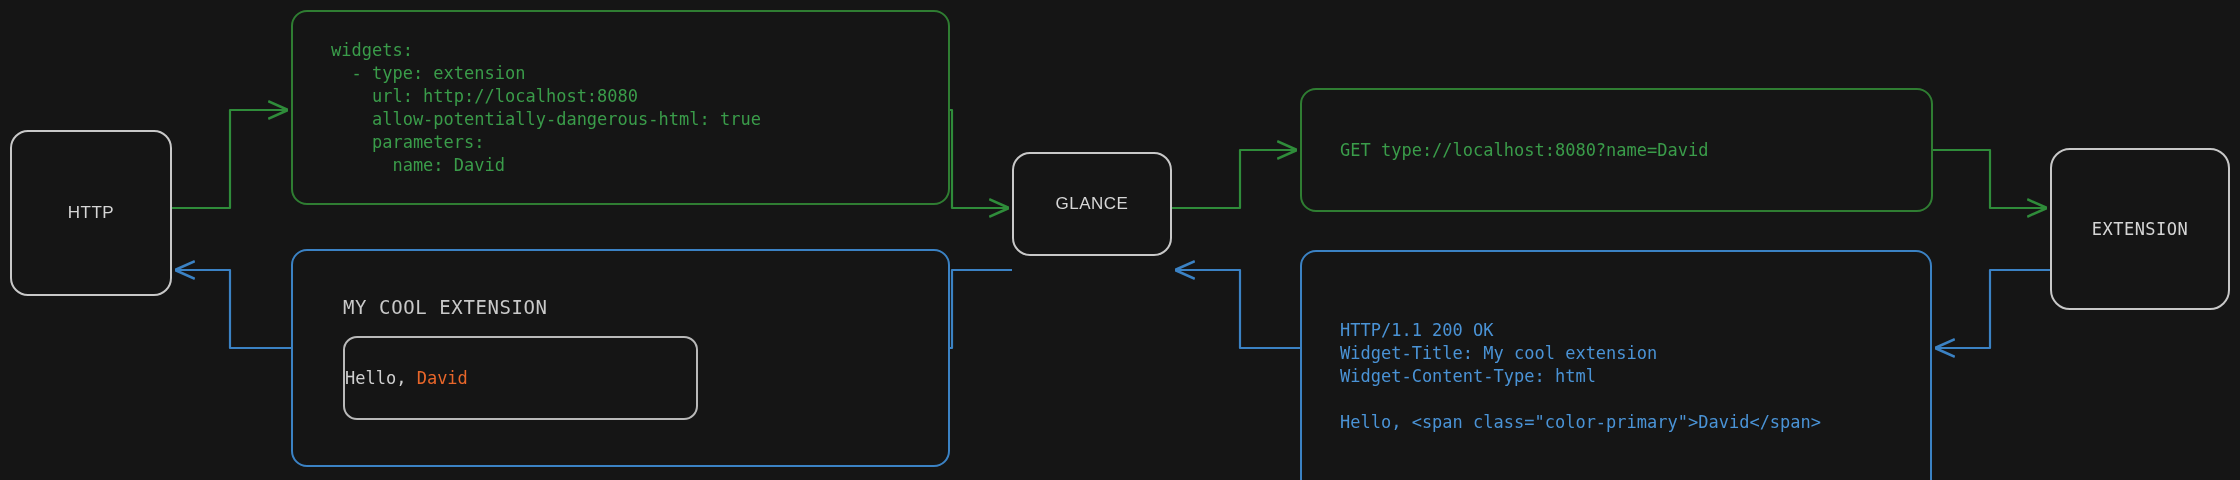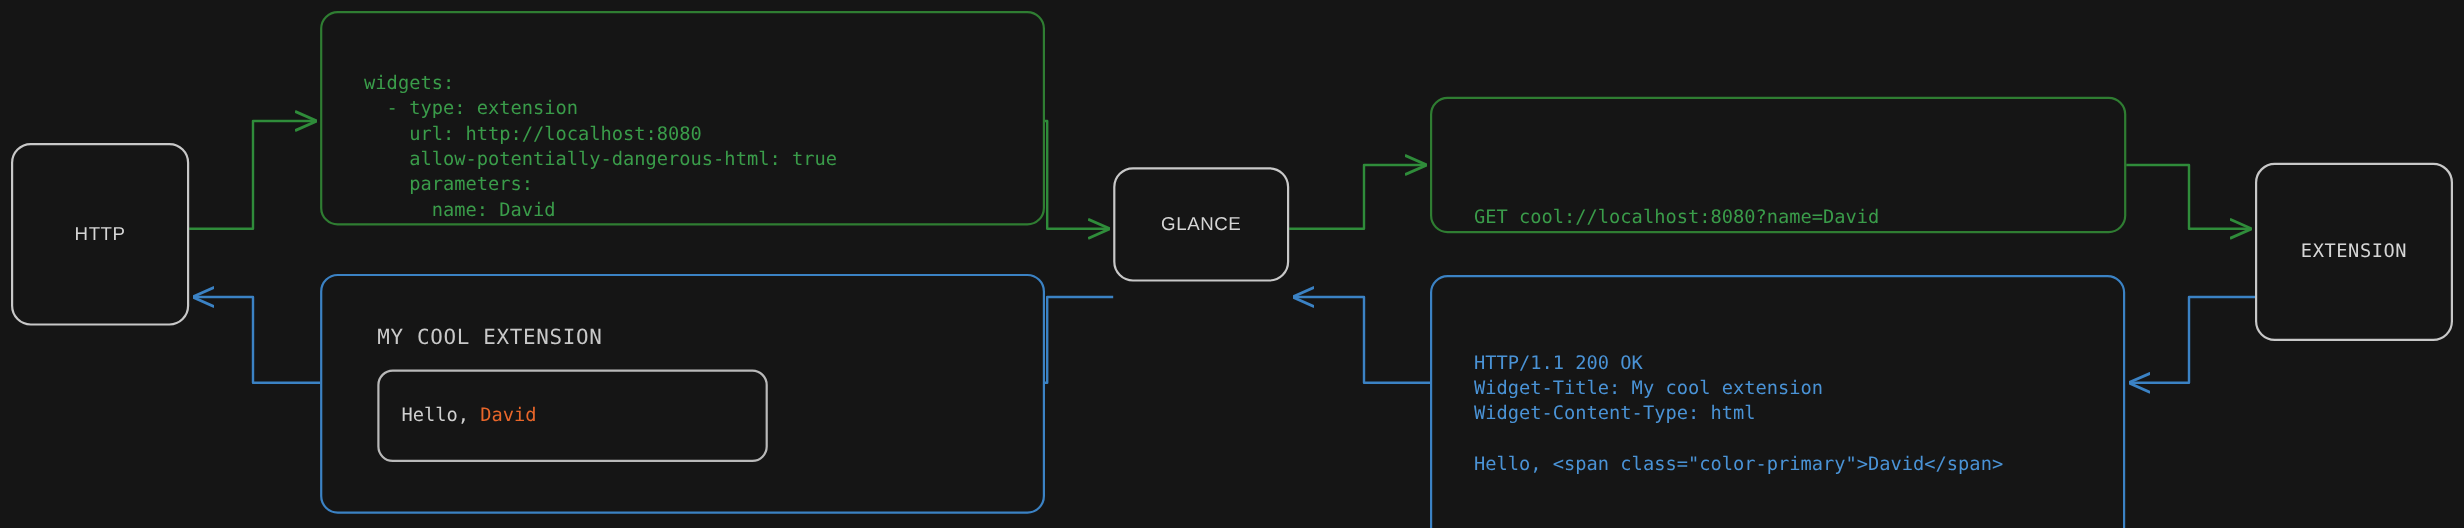--- a/index.html
+++ b/index.html
@@ -48,21 +48,21 @@
     position: absolute;
     box-sizing: border-box;
     border-width: 2px;
     border-style: solid;
     border-radius: 16px;
     background: #151515;
     display: flex;
     flex-direction: column;
     justify-content: center;
   }
-  .panel.green { border-color: #2f7d32; justify-content: flex-end; }
+  .panel.green { border-color: #2f7d32; }
   .panel.blue  { border-color: #3b82c4; }
   pre.code {
     margin: 0;
     padding: 0 0 0 38px;
     font-family: "DejaVu Sans Mono", monospace;
     font-size: 17px;
     line-height: 23px;
     white-space: pre;
   }
   pre.code.green { color: #3a9c4a; }
@@ -78,21 +78,20 @@
     box-sizing: border-box;
     margin: 18px 0 0 50px;
     width: 355px;
     height: 84px;
     border: 2px solid #b9b9b9;
     border-radius: 14px;
     display: flex;
     align-items: center;
   }
   .widget-inner-text {
-    padding-left: 20px;
     font-family: "DejaVu Sans Mono", monospace;
     font-size: 17px;
     color: #d0d0d0;
   }
   .accent-name { color: #e8662a; }
 </style>
 </head>
 <body>
 
 <div id="stage">
@@ -128,35 +127,35 @@
   </svg>
 
   <div class="node" style="left:10px; top:130px; width:162px; height:166px;">
     <span class="node-label sans">HTTP</span>
   </div>
 
   <div class="node" style="left:1012px; top:152px; width:160px; height:104px;">
     <span class="node-label sans">GLANCE</span>
   </div>
 
-  <div class="node" style="left:2050px; top:148px; width:180px; height:162px;">
+  <div class="node" style="left:2050px; top:148px; width:180px; height:162px;border-radius:20px;">
     <span class="node-label mono">EXTENSION</span>
   </div>
 
   <div class="panel green" style="left:291px; top:10px; width:659px; height:195px;">
     <pre class="code green">widgets:
   - type: extension
     url: http://localhost:8080
     allow-potentially-dangerous-html: true
     parameters:
       name: David</pre>
   </div>
 
   <div class="panel green" style="left:1300px; top:88px; width:633px; height:124px;">
-    <pre class="code green">GET cool://localhost:8080?name=David</pre>
+    <pre class="code green">GET type://localhost:8080?name=David</pre>
   </div>
 
   <div class="panel blue" style="left:1300px; top:250px; width:632px; height:252px;">
     <pre class="code blue">HTTP/1.1 200 OK
 Widget-Title: My cool extension
 Widget-Content-Type: html
 
 Hello, &lt;span class="color-primary"&gt;David&lt;/span&gt;</pre>
   </div>
 

